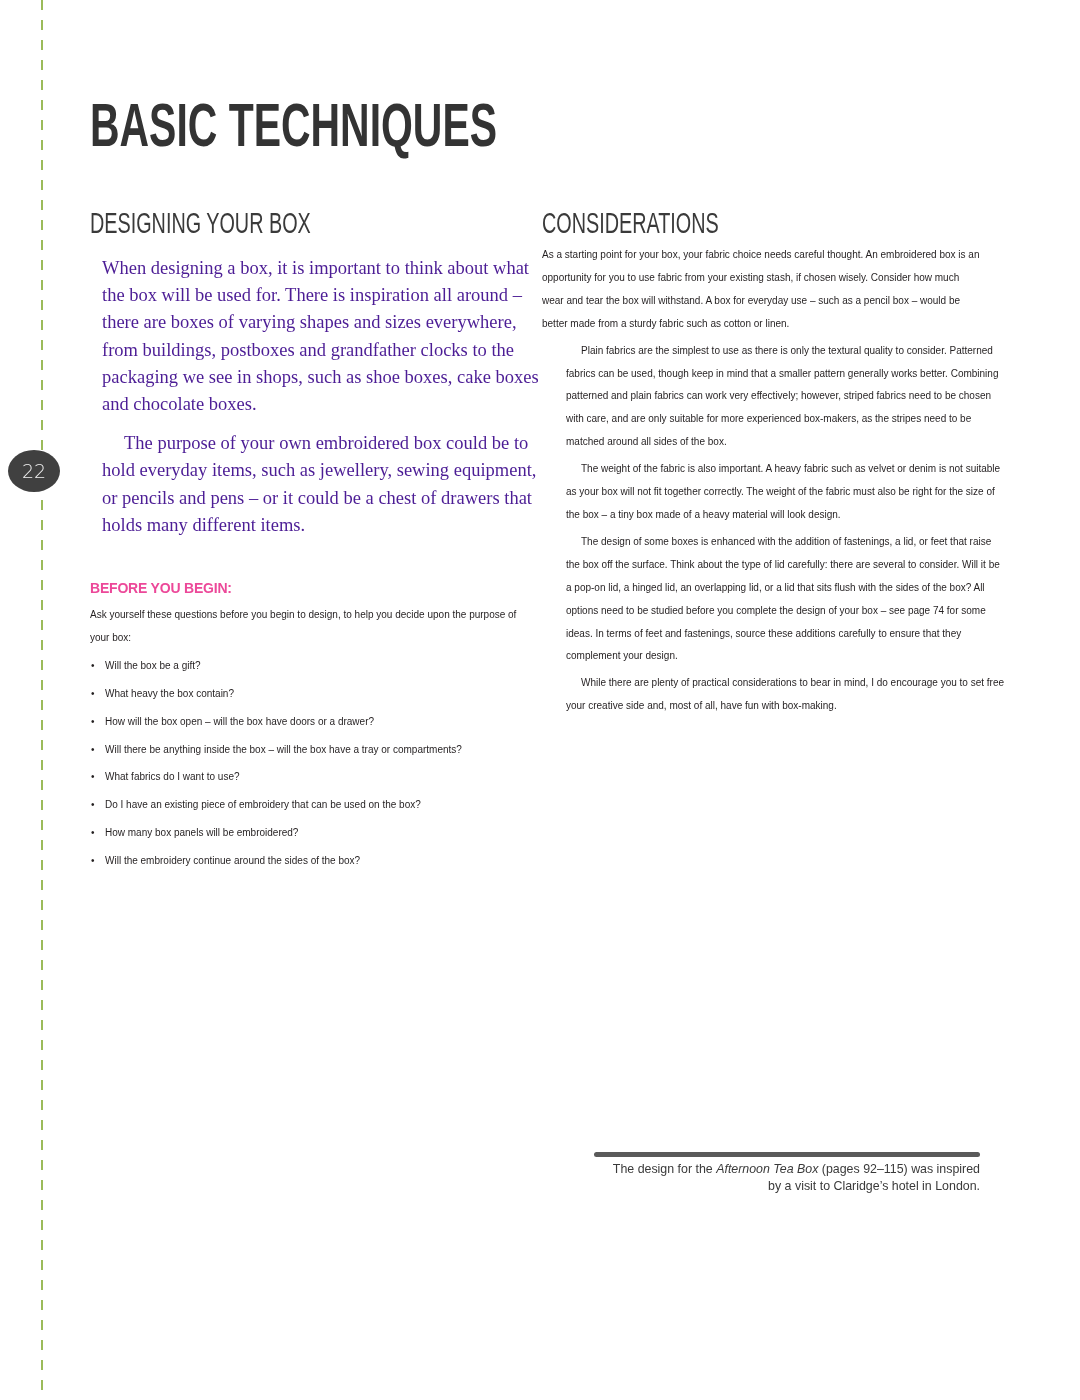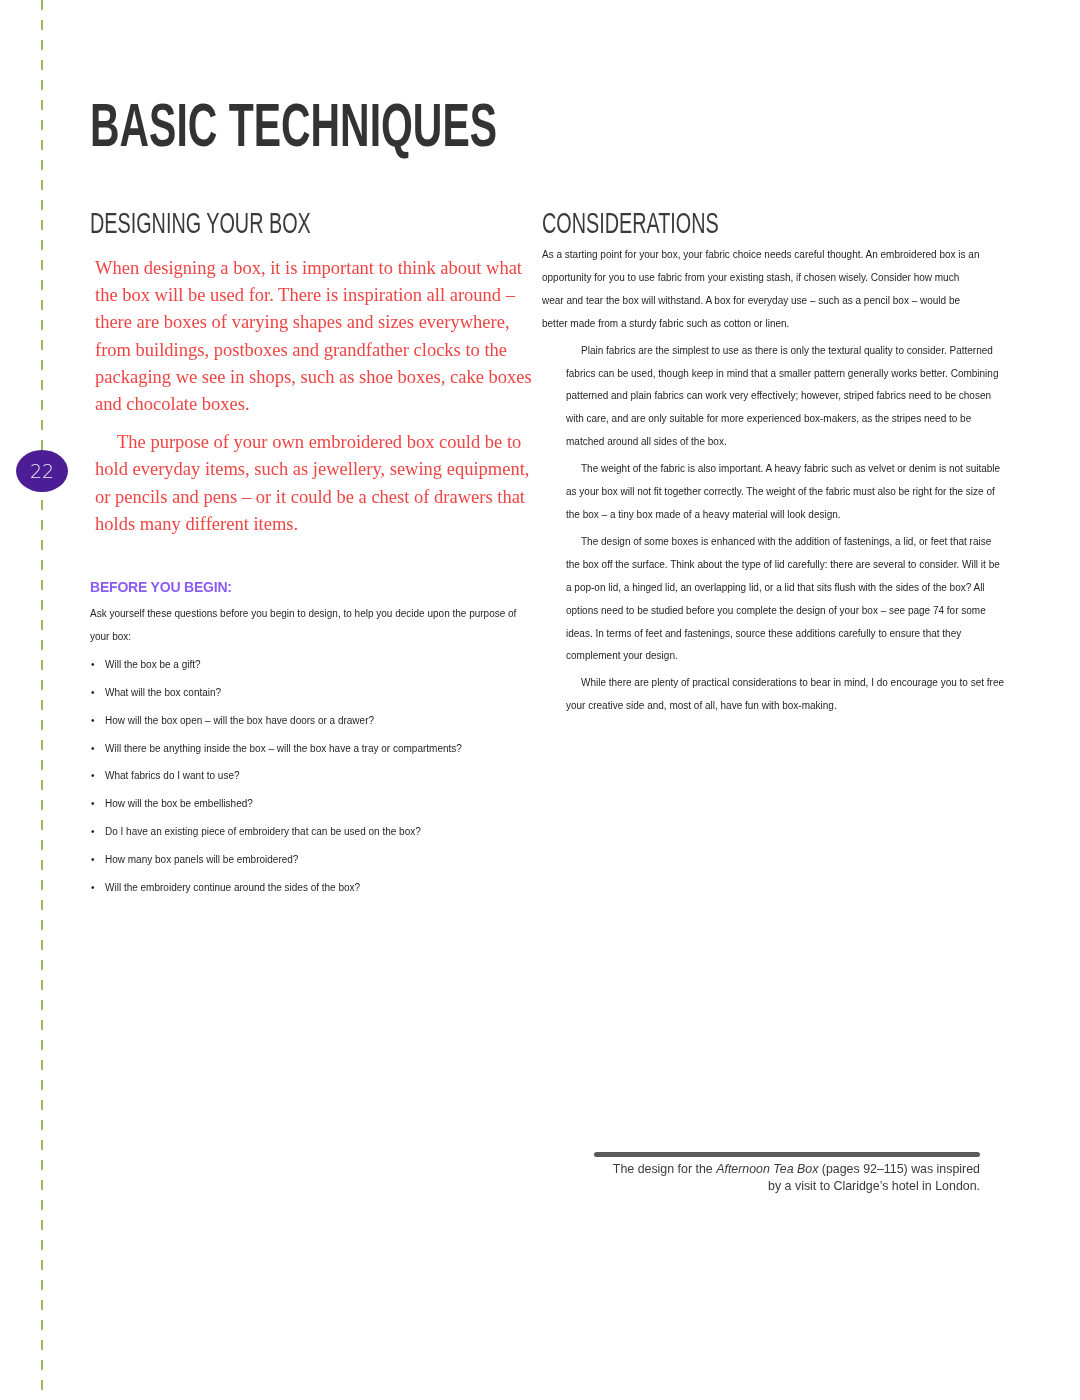--- a/index.html
+++ b/index.html
@@ -2,53 +2,53 @@
 <html><head>
   <meta charset="utf-8">
   <style>
     html, body { margin: 0; padding: 0; background: #ffffff; }
     body { width: 1080px; height: 1400px; position: relative; overflow: hidden; color: #231f20; }
     .margin-line {
       position: absolute; left: 41px; top: 0; width: 2px; height: 1400px;
       background: repeating-linear-gradient(to bottom, #9bbb5a 0px, #9bbb5a 10px, transparent 10px, transparent 20px);
     }
     .page-badge {
-      position: absolute; left: 16px; top: 450px; width: 52px; height: 42px;
-      border-radius: 50%; background: #4c1d95; color: #f2f2f2;
+      position: absolute; left: 8px; top: 450px; width: 52px; height: 42px;
+      border-radius: 50%; background: #404040; color: #f2f2f2;
       font-family: "DejaVu Sans", sans-serif; font-size: 19px; font-weight: 200;
       display: flex; align-items: center; justify-content: center; letter-spacing: 0px;
     }
     .page-title {
       position: absolute; left: 90px; top: 92px; margin: 0;
       font-family: "Liberation Sans", sans-serif; font-weight: 700;
       font-size: 62px; line-height: 66px; color: #333333;
       transform: scaleX(0.66); transform-origin: left top; letter-spacing: 0px;
       white-space: nowrap;
     }
     .col-left { position: absolute; left: 90px; top: 205px; width: 440px; }
     .col-right { position: absolute; left: 542px; top: 205px; width: 440px; }
     .section-heading {
       margin: 0; font-family: "Liberation Sans", sans-serif; font-weight: 400;
       font-size: 30px; line-height: 36px; color: #3a3a3a; white-space: nowrap;
       transform: scaleX(0.66); transform-origin: left top; height: 36px;
     }
     .serif-p {
-      margin: 5px; font-family: "Liberation Serif", serif; font-size: 18.5px;
-      line-height: 27.2px; color: #ef4444; width: 440px;
+      margin: 12px; font-family: "Liberation Serif", serif; font-size: 18.5px;
+      line-height: 27.2px; color: #4c1d95; width: 440px;
     }
     .serif-p.indent { text-indent: 22px; margin-top: 11px; }
     .serif-p.first { margin-top: 14px; }
     .cond {
       font-family: "Liberation Sans Narrow", "Liberation Sans", sans-serif;
       font-size: 10px; line-height: 22.9px; color: #231f20;
       width: 440px;
     }
     .sub-heading {
       margin: 39px 0 0 0; font-family: "Liberation Sans", sans-serif; font-weight: 700;
-      font-size: 14px; line-height: 20px; letter-spacing: -0.2px; color: #8b5cf6;
+      font-size: 14px; line-height: 20px; letter-spacing: -0.2px; color: #ec4899;
     }
     .intro { margin: 6px 0 0 0; }
     ul.questions { list-style: none; margin: 5px 0 0 0; padding: 0; }
     ul.questions li { position: relative; padding-left: 15px; margin-bottom: 5px; width: 410px; }
     ul.questions li::before { content: "\2022"; position: absolute; left: 1px; top: 0; }
     .right-p { margin: 0; }
     .right-p.first { margin-top: 3px; }
     .right-p.indent { text-indent: 15px; margin-top: 4px; margin-left: 24px; }
     .caption {
       position: absolute; left: 594px; top: 1152px; width: 386px;
@@ -76,25 +76,24 @@
 
 <div class="col-left">
   <h2 class="section-heading">DESIGNING YOUR BOX</h2>
   <p class="serif-p first">When designing a box, it is important to think about what the box will be used for. There is inspiration all around – there are boxes of varying shapes and sizes everywhere, from buildings, postboxes and grandfather clocks to the packaging we see in shops, such as shoe boxes, cake boxes and chocolate boxes.</p>
   <p class="serif-p indent">The purpose of your own embroidered box could be to hold everyday items, such as jewellery, sewing equipment, or pencils and pens – or it could be a chest of drawers that holds many different items.</p>
 
   <h3 class="sub-heading">BEFORE YOU BEGIN:</h3>
   <p class="cond intro">Ask yourself these questions before you begin to design, to help you decide upon the purpose of your box:</p>
   <ul class="questions cond">
     <li>Will the box be a gift?</li>
-    <li>What will the box contain?</li>
+    <li>What heavy the box contain?</li>
     <li>How will the box open – will the box have doors or a drawer?</li>
     <li>Will there be anything inside the box – will the box have a tray or compartments?</li>
     <li>What fabrics do I want to use?</li>
-    <li>How will the box be embellished?</li>
     <li>Do I have an existing piece of embroidery that can be used on the box?</li>
     <li>How many box panels will be embroidered?</li>
     <li>Will the embroidery continue around the sides of the box?</li>
   </ul>
 </div>
 
 <div class="col-right">
   <h2 class="section-heading">CONSIDERATIONS</h2>
   <p class="cond right-p first">As a starting point for your box, your fabric choice needs careful thought. An embroidered box is an opportunity for you to use fabric from your existing stash, if chosen wisely. Consider how much wear and tear the box will withstand. A box for everyday use – such as a pencil box – would be better made from a sturdy fabric such as cotton or linen.</p>
   <p class="cond right-p indent">Plain fabrics are the simplest to use as there is only the textural quality to consider. Patterned fabrics can be used, though keep in mind that a smaller pattern generally works better. Combining patterned and plain fabrics can work very effectively; however, striped fabrics need to be chosen with care, and are only suitable for more experienced box-makers, as the stripes need to be matched around all sides of the box.</p>

